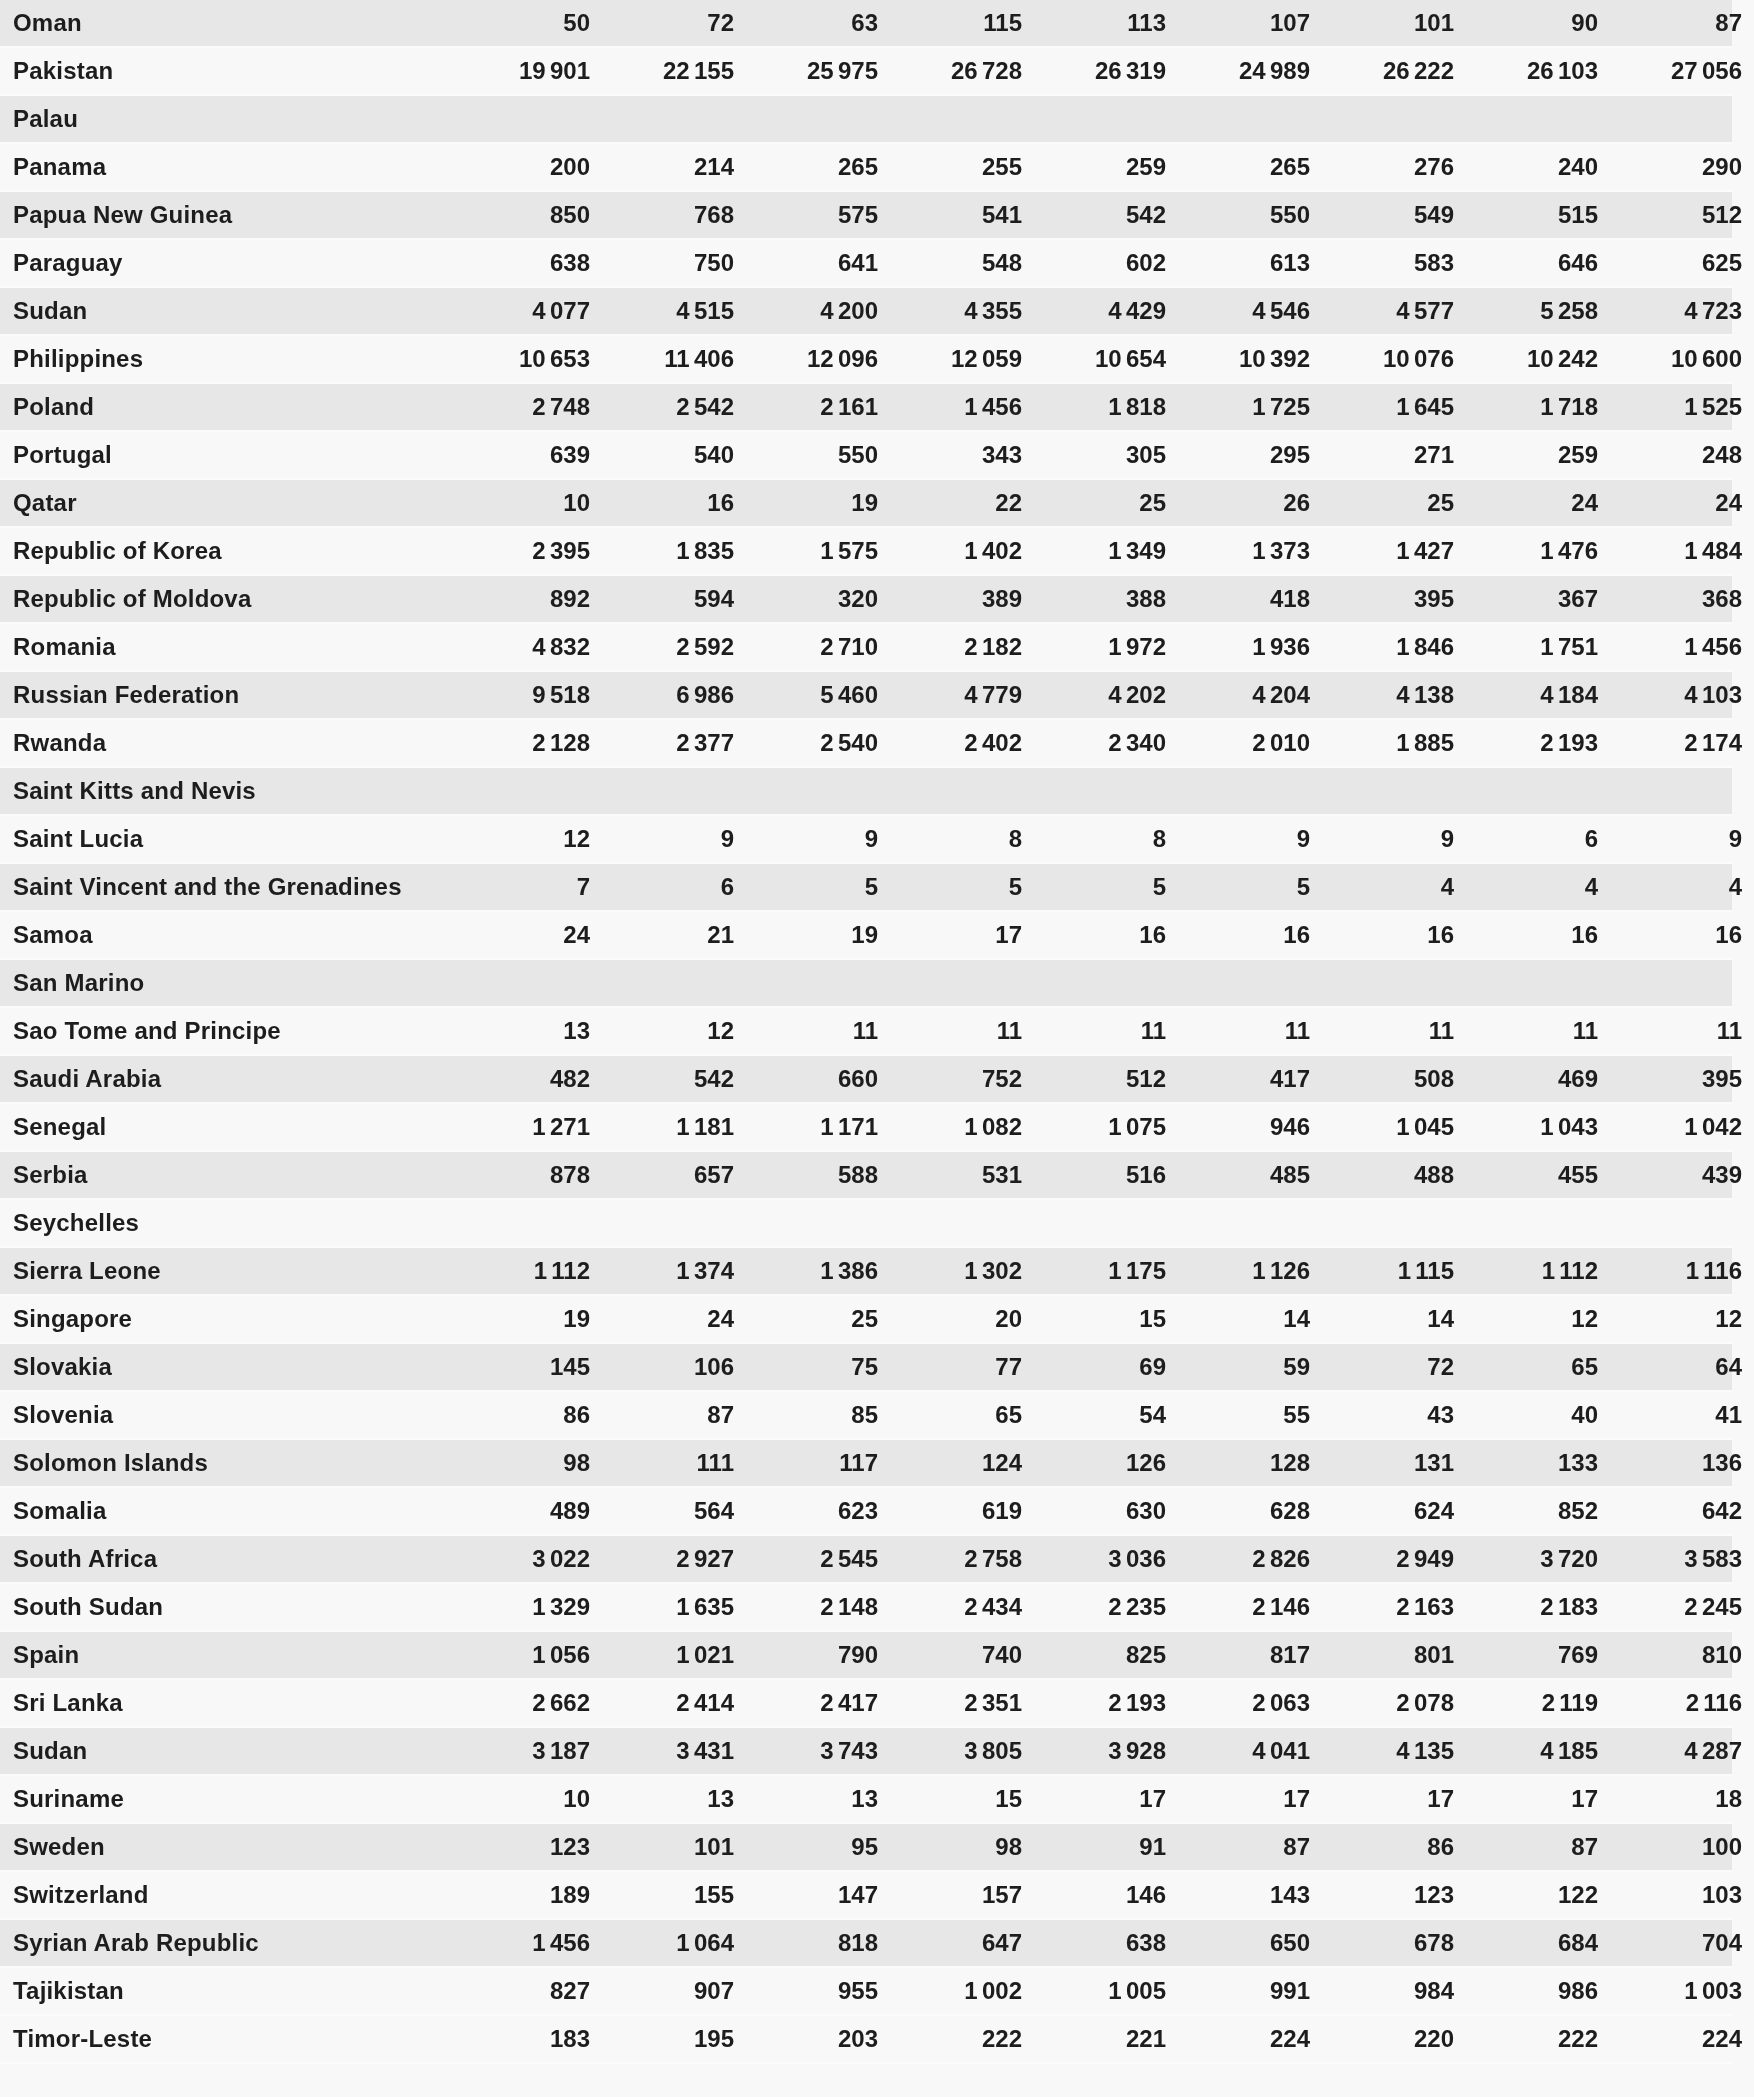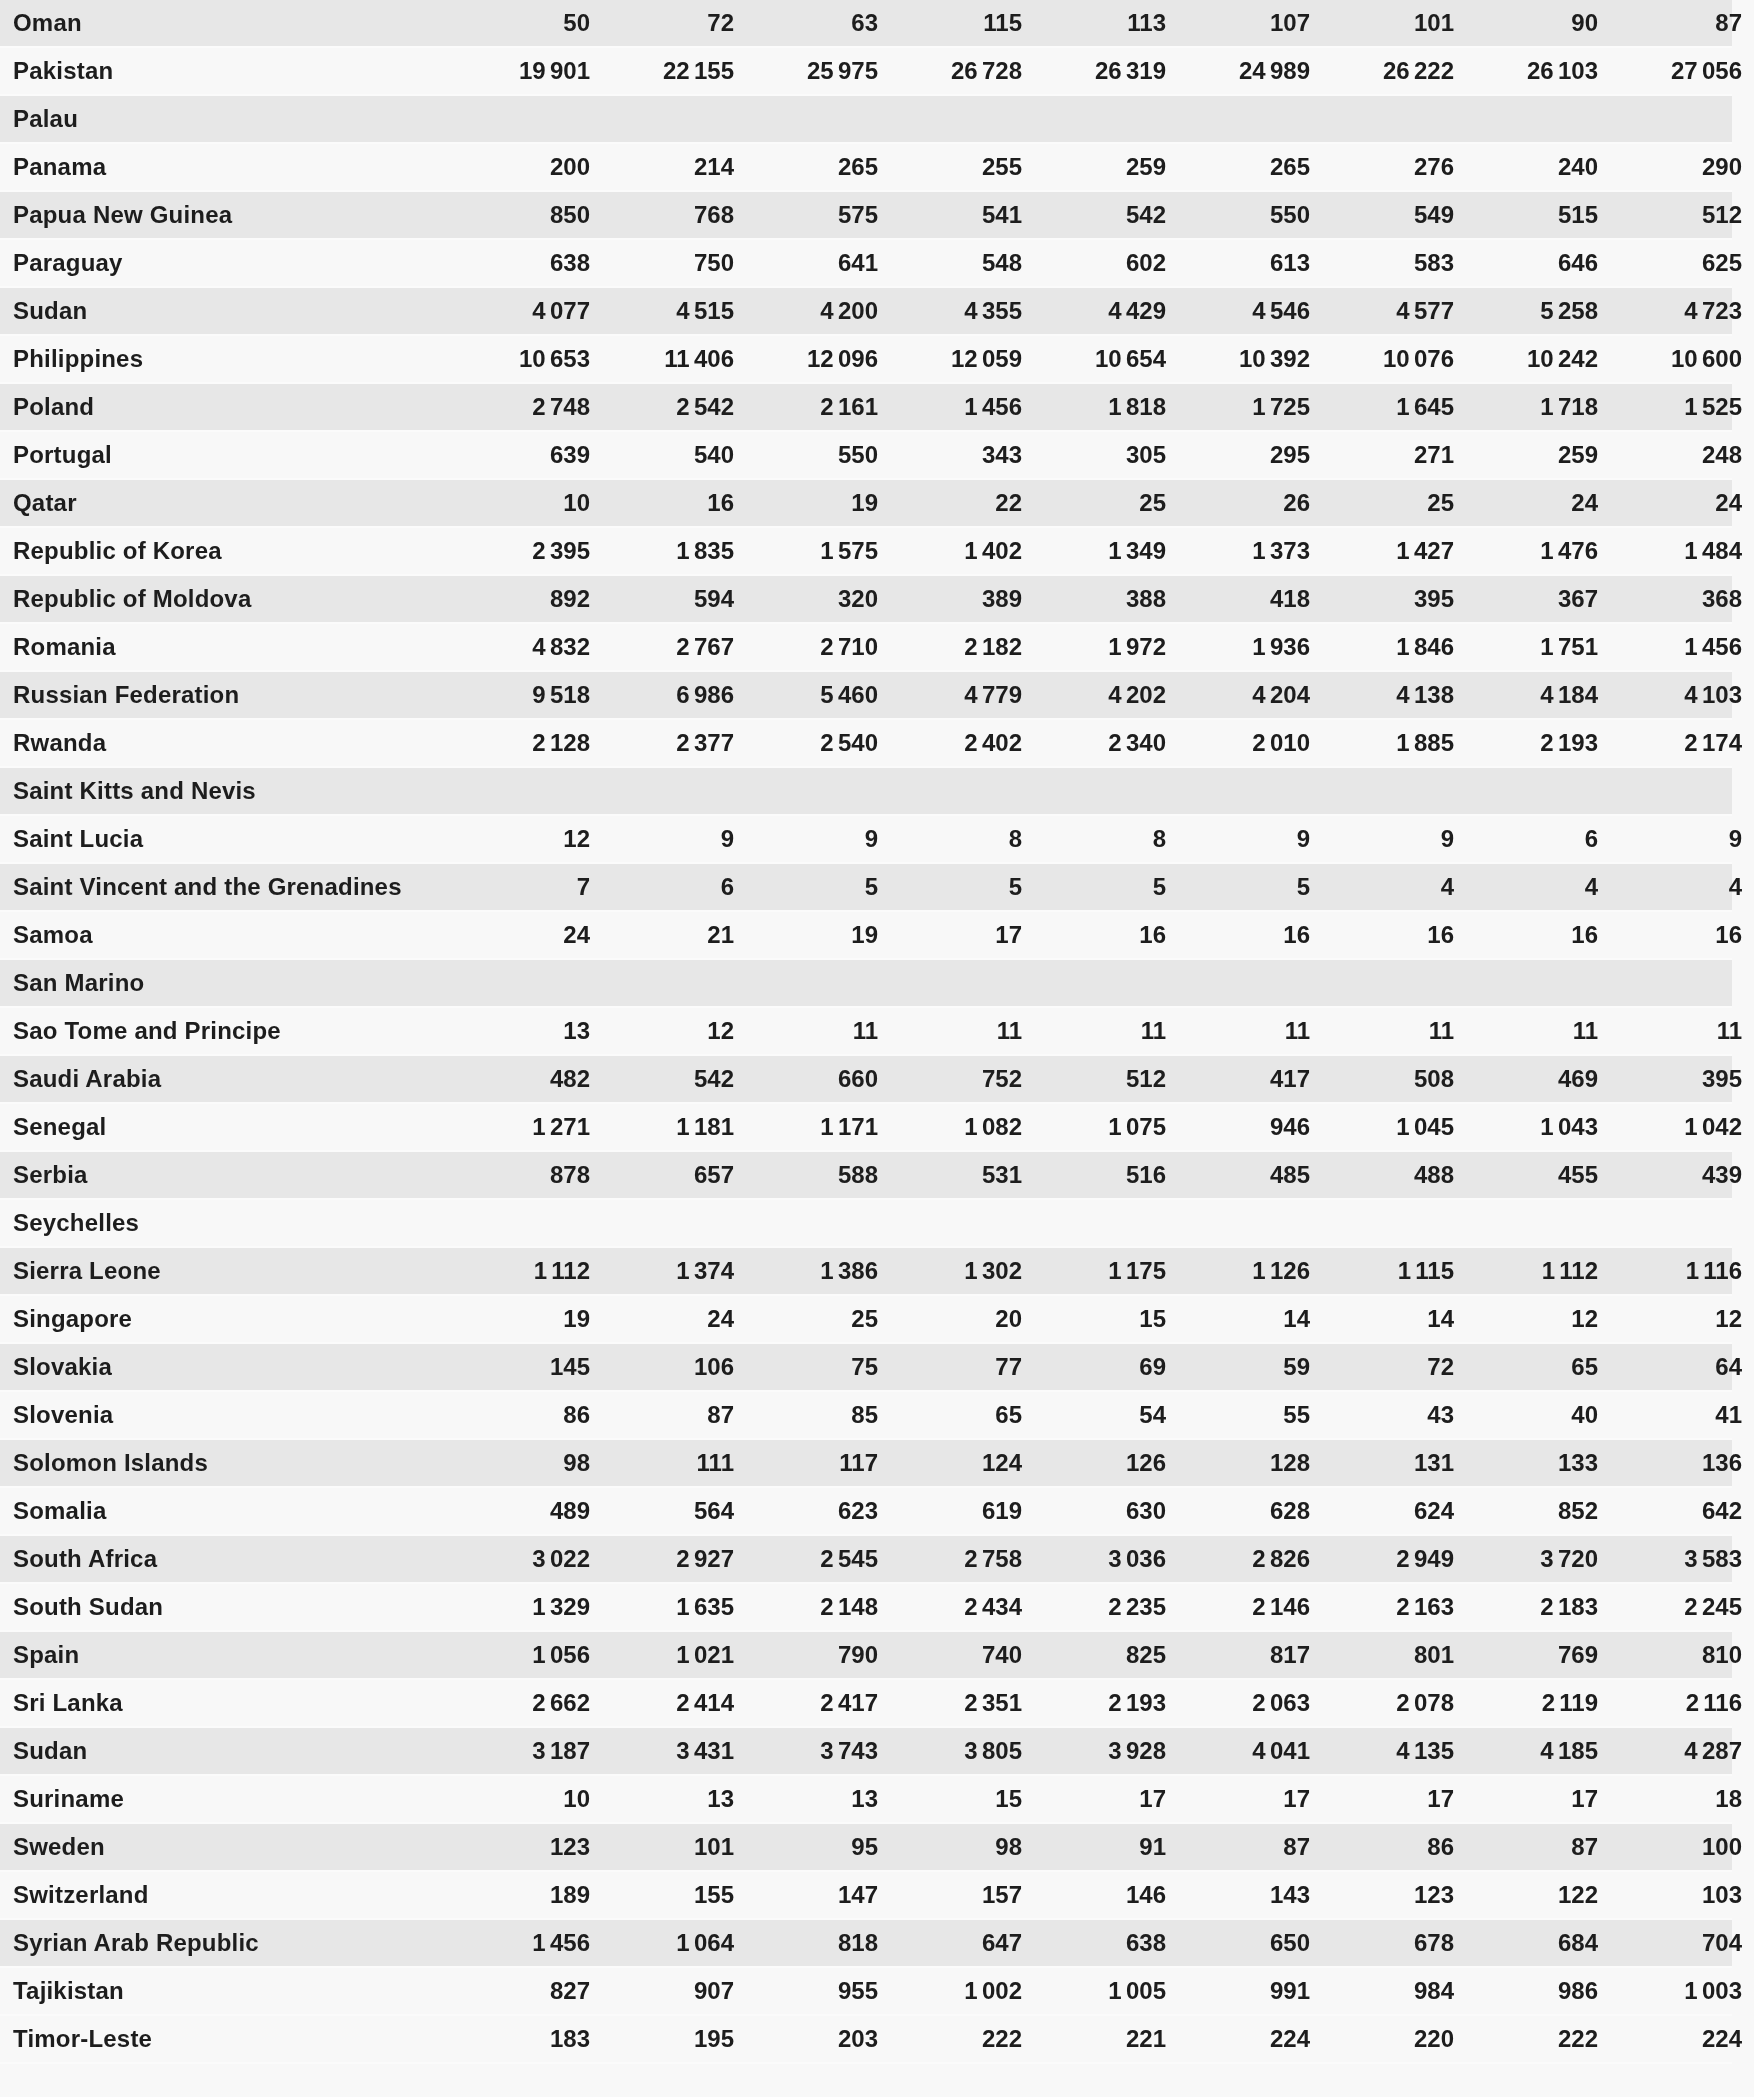--- a/index.html
+++ b/index.html
@@ -206,21 +206,21 @@
       <div class="cell-num">389</div>
       <div class="cell-num">388</div>
       <div class="cell-num">418</div>
       <div class="cell-num">395</div>
       <div class="cell-num">367</div>
       <div class="cell-num">368</div>
     </div>
     <div class="row even">
       <div class="cell-country">Romania</div>
       <div class="cell-num">4 832</div>
-      <div class="cell-num">2 767</div>
+      <div class="cell-num">2 592</div>
       <div class="cell-num">2 710</div>
       <div class="cell-num">2 182</div>
       <div class="cell-num">1 972</div>
       <div class="cell-num">1 936</div>
       <div class="cell-num">1 846</div>
       <div class="cell-num">1 751</div>
       <div class="cell-num">1 456</div>
     </div>
     <div class="row odd">
       <div class="cell-country">Russian Federation</div>

